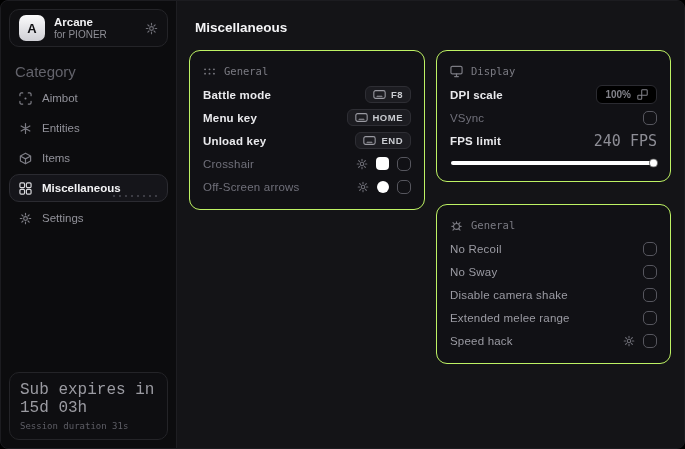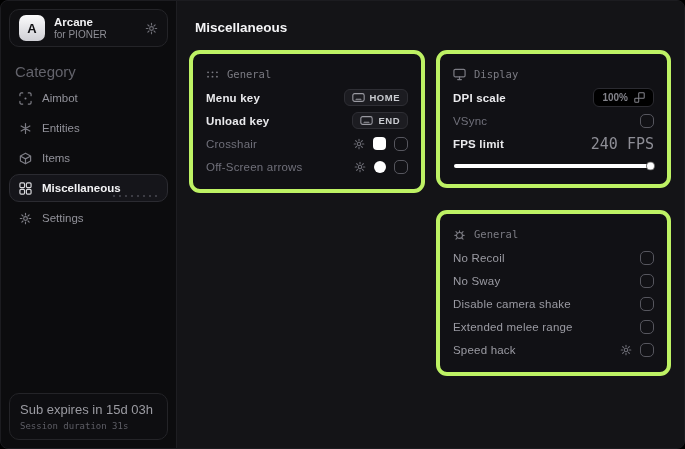--- a/index.html
+++ b/index.html
@@ -16,30 +16,30 @@
   .category { font-size:15px; color:#63636b; margin:16px 6px 4px; }
   .nav { display:flex; flex-direction:column; gap:2px; }
   .nav-item { display:flex; align-items:center; gap:10px; height:28px; padding:0 9px; border-radius:10px; border:1px solid transparent; color:#92929a; font-size:11.5px; cursor:pointer; position:relative; }
   .nav-item .icn { color:#7c7c84; display:flex; }
   .nav-item.selected { border-color:#2b2b31; background:#15151a; color:#f3f3f5; font-weight:700; }
   .nav-item.selected .icn { color:#d8d8dc; }
   .dots { position:absolute; right:8px; bottom:3px; width:48px; height:4px;
           background-image:radial-gradient(circle,#3c3c44 1px,transparent 1.2px);
           background-size:6px 4px; background-repeat:repeat-x; }
   .footer-card { position:absolute; left:8px; right:8px; bottom:8px; border:1px solid #242428; background:#0e0e11; border-radius:10px; padding:8px 10px; }
-  .f1 { font-family:Liberation Sans, sans-serif; font-size:13px; color:#9b9ba2; }
+  .f1 { font-family:Liberation Mono, monospace; font-size:16px; color:#9b9ba2; }
   .f2 { font-family:"DejaVu Sans Mono",monospace; font-size:9px; color:#5e5e66; margin-top:4px; }
 
   
   .main { flex:1; background:#141417; padding:14px 13px 0 12px; overflow:hidden; }
   .page-title { font-size:13.5px; font-weight:700; color:#f4f4f6; margin:5px 0 15px 6px; }
   .columns { display:flex; gap:11px; align-items:flex-start; }
   .col-left { width:236px; }
   .col-right { flex:1; display:flex; flex-direction:column; gap:22px; }
-  .panel { border:4px solid #bef264; background:#111115; border-radius:11px; padding:8px 13px 11px; width:100%; }
+  .panel { border:1px solid #bef264; background:#111115; border-radius:11px; padding:8px 13px 11px; width:100%; }
   .panel-title { display:flex; align-items:center; gap:8px; color:#7b7b83; font-family:"DejaVu Sans Mono",monospace; font-size:10.5px; height:24px; }
   .row { display:flex; align-items:center; justify-content:space-between; height:23px; }
   .row-label { font-size:11.5px; color:#eaeaed; font-weight:600; letter-spacing:.2px; }
   .row-label.dim { color:#70707a; font-weight:500; }
   .row-label.mid { color:#9b9ba3; font-weight:500; }
   .keychip { display:inline-flex; align-items:center; gap:5px; background:#1c1c21; border:1px solid #2e2e34; border-radius:6px; padding:2px 7px; color:#caccd1; font-size:9.5px; font-weight:600; letter-spacing:.5px; cursor:pointer; }
   .keychip .icn { color:#9a9aa2; display:flex; }
   .controls { display:flex; align-items:center; gap:8px; }
   .checkbox { width:14px; height:14px; border:1.5px solid #56565e; border-radius:5px; background:transparent; cursor:pointer; flex-shrink:0; }
   .swatch-square { width:13px; height:13px; border-radius:4px; cursor:pointer; }
@@ -153,20 +153,32 @@
                   <circle cx="7" cy="3.2" r="1"></circle>
                   <circle cx="11.8" cy="3.2" r="1"></circle>
                 <circle cx="2.2" cy="7.8" r="1"></circle>
                   <circle cx="7" cy="7.8" r="1"></circle>
                   <circle cx="11.8" cy="7.8" r="1"></circle>
               </svg>
             </span>
             <span>General</span>
           </div>
 
+          <div class="row">
+            <span class="row-label">Battle mode</span>
+            <span class="keychip">
+              <span class="icn">
+                <svg width="13" height="9" viewBox="0 0 14 10" fill="none" stroke="currentColor" stroke-width="1.2" stroke-linecap="round">
+                  <rect x="0.7" y="0.7" width="12.6" height="8.6" rx="2"></rect>
+                    <path d="M4.3 6.9h5.4"></path>
+                </svg>
+              </span>
+              <span>F8</span>
+            </span>
+          </div>
 
           <div class="row">
             <span class="row-label">Menu key</span>
             <span class="keychip">
               <span class="icn">
                 <svg width="13" height="9" viewBox="0 0 14 10" fill="none" stroke="currentColor" stroke-width="1.2" stroke-linecap="round">
                   <rect x="0.7" y="0.7" width="12.6" height="8.6" rx="2"></rect>
                     <path d="M4.3 6.9h5.4"></path>
                 </svg>
               </span>

